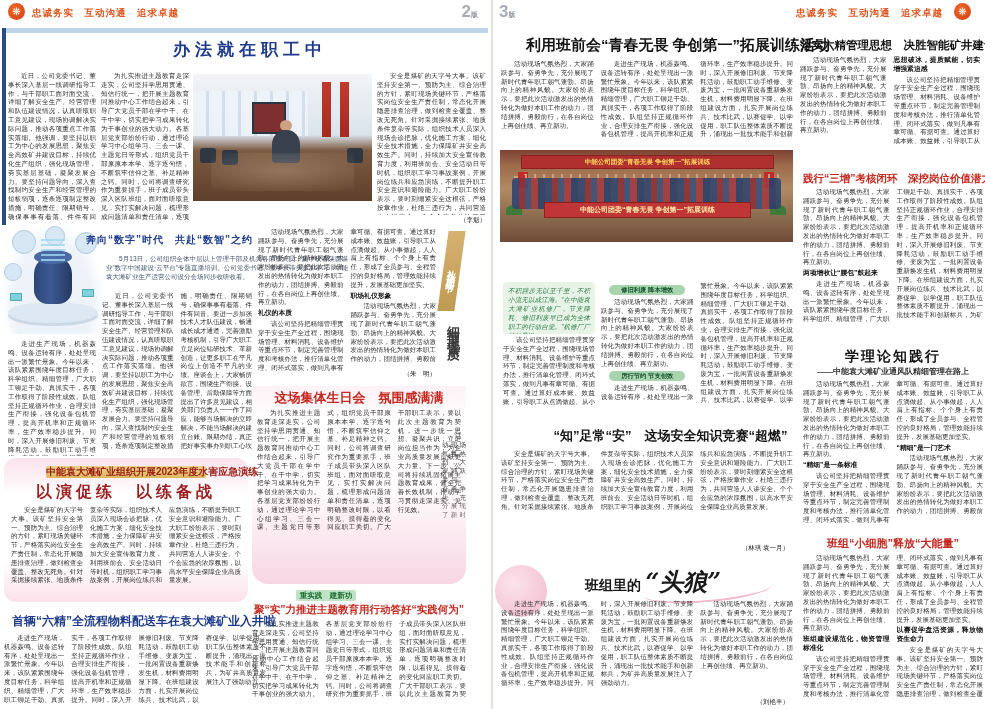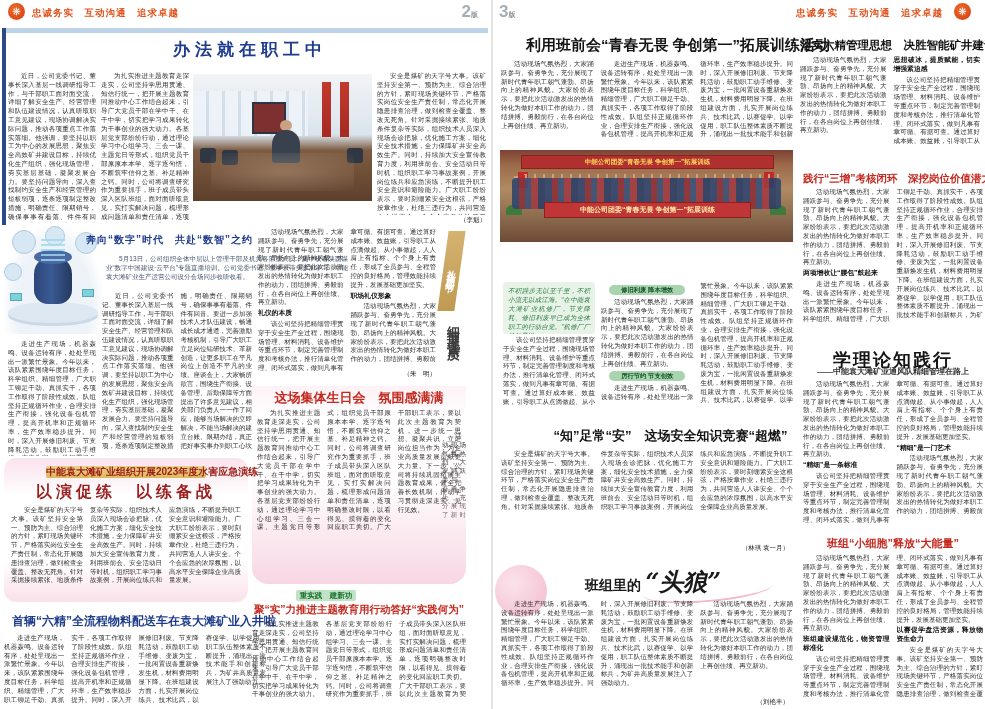--- a/index.html
+++ b/index.html
@@ -226,21 +226,21 @@
         <span>该公司坚持把精细管理贯穿于安全生产全过程，围绕现场管理、材料消耗、设备维护等重点环节，制定完善管理制度和考核办法，推行清单化管理、闭环式落实，做到凡事有章可循、有据可查。通过算好成本账、效益账，引导职工从点滴做起、从小事做起，人人肩上有指标、个个身上有责任，形成了全员参与、全程管控的良好格局，管理效能持续提升，发展基础更加坚实。</span>
       </div>
     <div class="col c2" style="left:108px;top:282px;width:192px;height:124px">
       <i class="gtag">修旧利废 降本增效</i>
       <span>活动现场气氛热烈，大家踊跃参与、奋勇争先，充分展现了新时代青年职工朝气蓬勃、昂扬向上的精神风貌。大家纷纷表示，要把此次活动激发出的热情转化为做好本职工作的动力，团结拼搏、勇毅前行，在各自岗位上再创佳绩、再立新功。</span>
       <i class="gtag">厉行节约 节支创效</i>
       <span>走进生产现场，机器轰鸣、设备运转有序，处处呈现出一派繁忙景象。今年以来，该队紧紧围绕年度目标任务，科学组织、精细管理，广大职工铆足干劲、真抓实干，各项工作取得了阶段性成效。队组坚持正规循环作业，合理安排生产衔接，强化设备包机管理，提高开机率和正规循环率，生产效率稳步提升。同时，深入开展修旧利废、节支降耗活动，鼓励职工动手维修、变废为宝，一批闲置设备重新焕发生机，材料费用明显下降。在班组建设方面，扎实开展岗位练兵、技术比武，以赛促学、以学促用，职工队伍整体素质不断提升，涌现出一批技术能手和创新标兵，为矿井高质量发展注入了强劲动力。</span>
 
     </div>
 
-    <div class="abs hl blk ctr" style="left:310px;top:348px;width:180px;font-size:18px;letter-spacing:2px">学理论知践行</div>
+    <div class="abs hl blk ctr" style="left:310px;top:348px;width:180px;font-size:14px;letter-spacing:2px">学理论知践行</div>
     <div class="abs ctr" style="left:310px;top:366px;width:180px;font-size:8px;font-weight:bold;color:#333;white-space:nowrap">——中能袁大滩矿业通风队精细管理在路上</div>
     <div class="col c2" style="left:310px;top:380px;width:180px;height:148px">
       <span>活动现场气氛热烈，大家踊跃参与、奋勇争先，充分展现了新时代青年职工朝气蓬勃、昂扬向上的精神风貌。大家纷纷表示，要把此次活动激发出的热情转化为做好本职工作的动力，团结拼搏、勇毅前行，在各自岗位上再创佳绩、再立新功。</span>
       <b class="ih">“精细”是一条标准</b>
       <span>该公司坚持把精细管理贯穿于安全生产全过程，围绕现场管理、材料消耗、设备维护等重点环节，制定完善管理制度和考核办法，推行清单化管理、闭环式落实，做到凡事有章可循、有据可查。通过算好成本账、效益账，引导职工从点滴做起、从小事做起，人人肩上有指标、个个身上有责任，形成了全员参与、全程管控的良好格局，管理效能持续提升，发展基础更加坚实。</span>
       <b class="ih">“精细”是一门艺术</b>
       <span>活动现场气氛热烈，大家踊跃参与、奋勇争先，充分展现了新时代青年职工朝气蓬勃、昂扬向上的精神风貌。大家纷纷表示，要把此次活动激发出的热情转化为做好本职工作的动力，团结拼搏、勇毅前行，在各自岗位上再创佳绩、再立新功。</span>
 
     </div>
 

